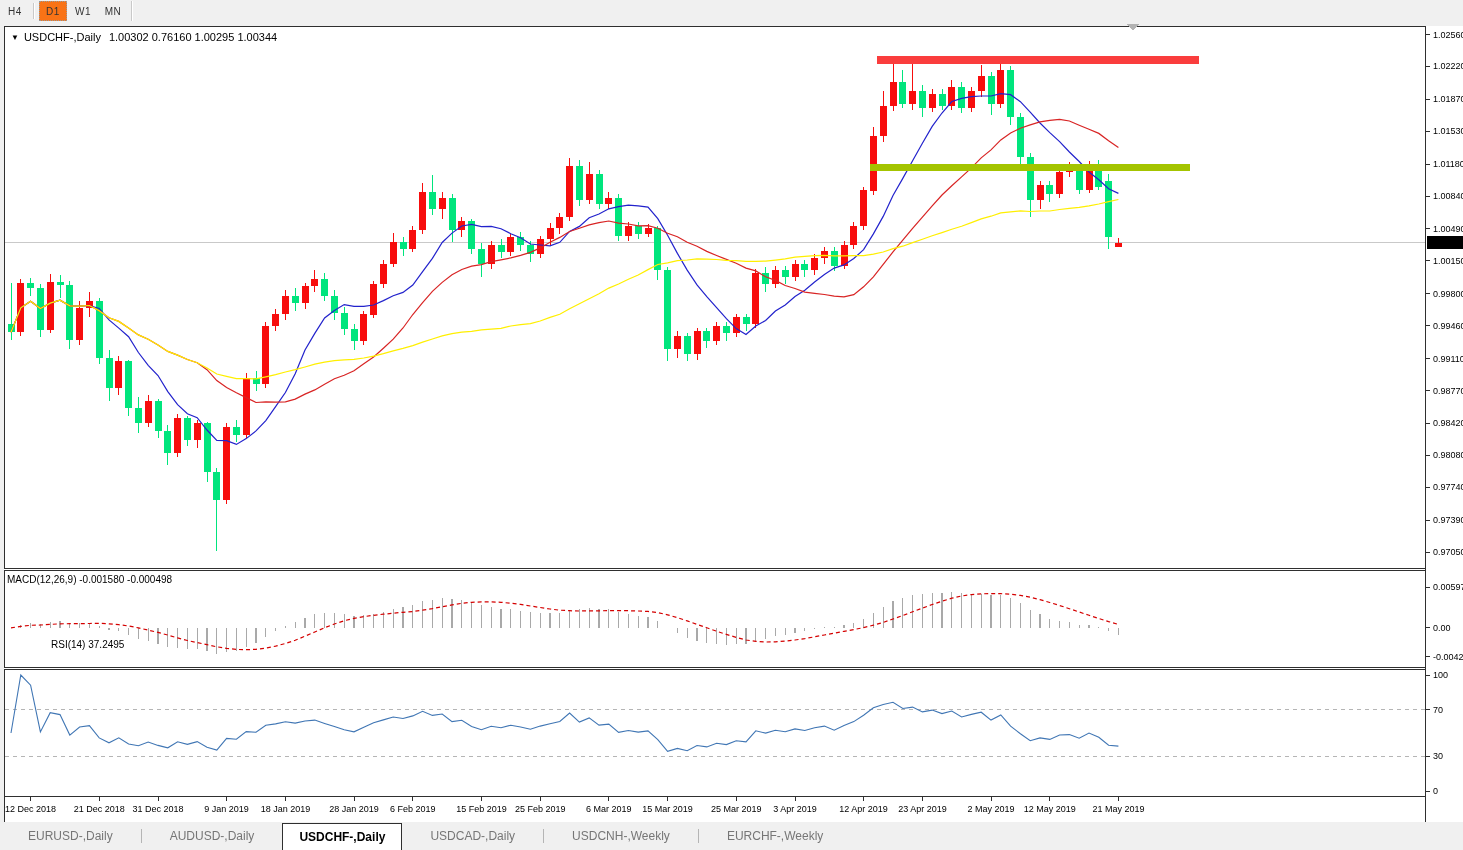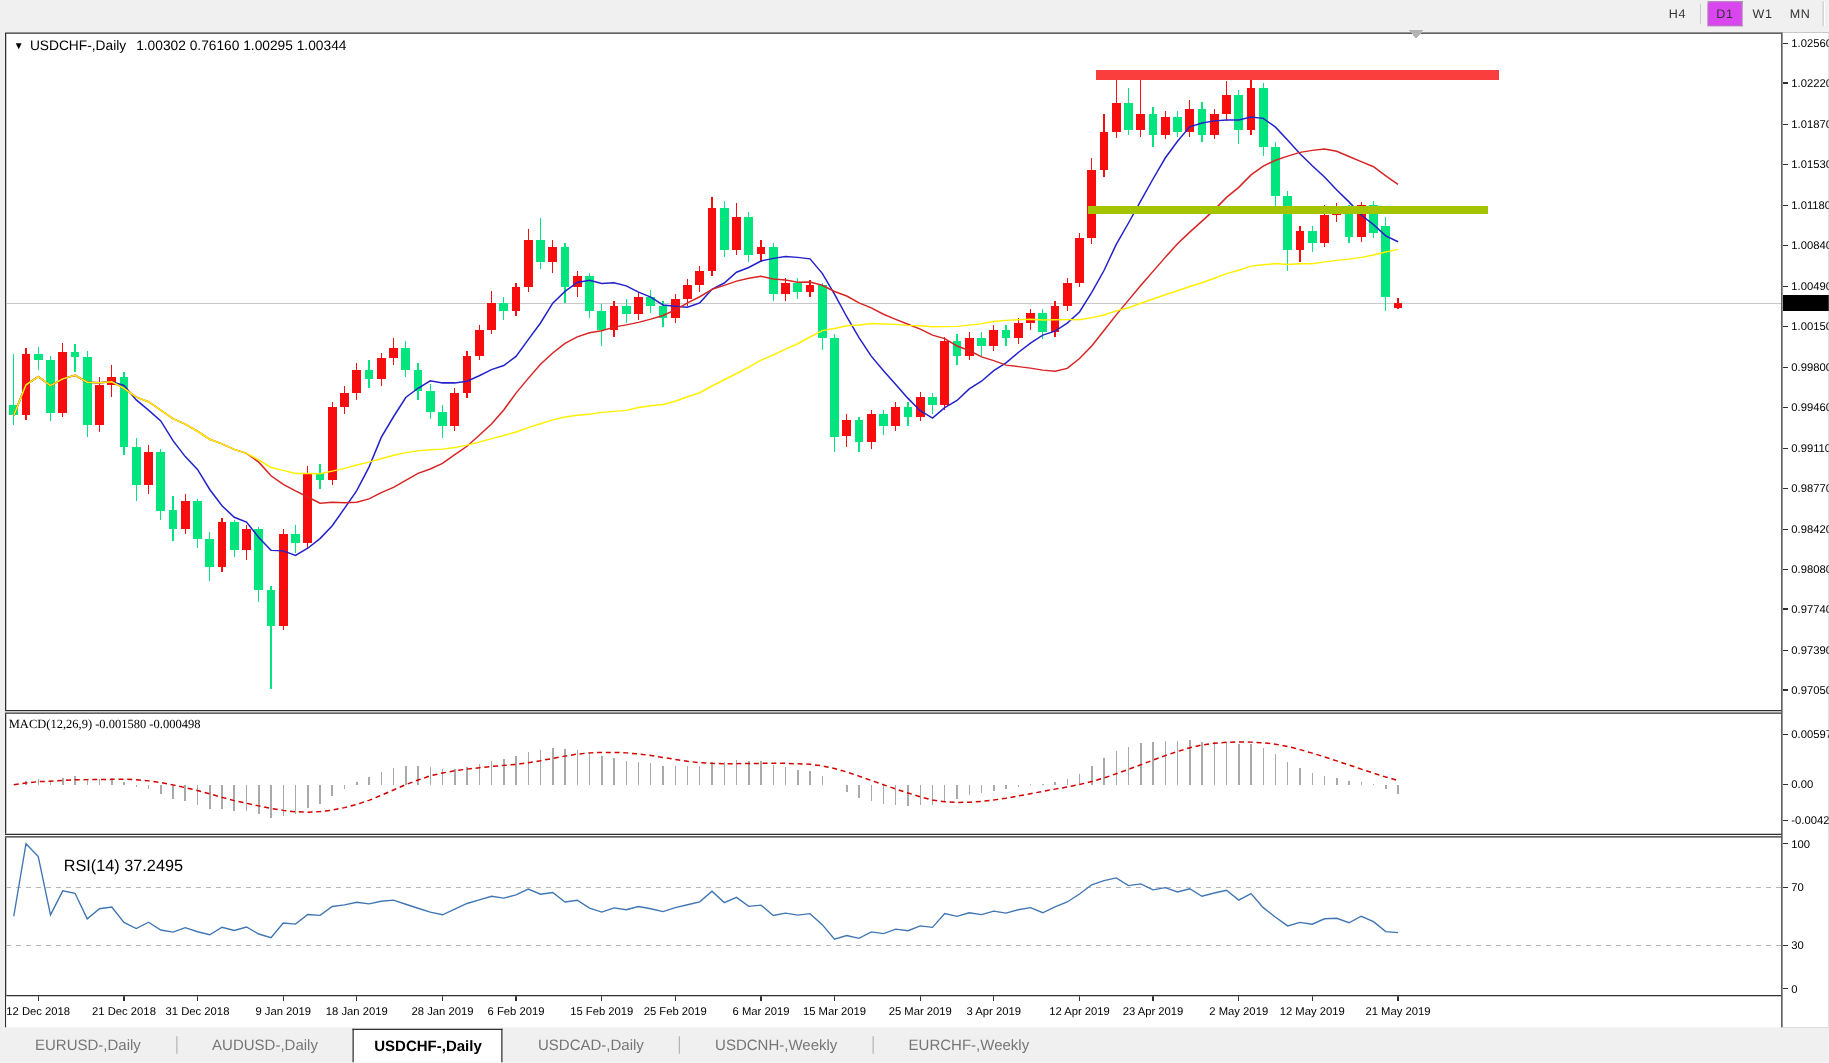--- a/index.html
+++ b/index.html
@@ -1,40 +1,40 @@
 <!DOCTYPE html>
 <html><head>
 <meta charset="utf-8">
 <style>
   html,body{margin:0;padding:0;}
   body{width:1463px;height:850px;background:#f0f0f0;position:relative;overflow:hidden;
        font-family:"Liberation Sans",sans-serif;-webkit-font-smoothing:none;}
   .toolbar{position:absolute;left:0;top:0;width:1463px;height:22px;background:#f0f0f0;
-           display:flex;align-items:center;justify-content:flex-end;}
+           display:flex;align-items:center;}
   .tf-btn{height:18px;min-width:26px;margin:0 1px;display:flex;align-items:center;justify-content:center;
           font-size:10px;color:#333;border:1px solid transparent;letter-spacing:0.5px;}
-  .tf-btn.active{background:#d946ef;border:1px dotted #9a9a9a;}
+  .tf-btn.active{background:#f97316;border:1px dotted #9a9a9a;}
   .tb-sep{width:1px;height:16px;background:#c9c9c9;border-right:1px solid #fff;margin:0 3px;}
   .chart-frame{position:absolute;left:4px;top:26px;width:1459px;height:796px;background:#fff;
                border:1px solid #2f2f2f;box-sizing:border-box;}
   svg{position:absolute;shape-rendering:crispEdges;}
   svg text{shape-rendering:auto;}
   #main-svg{left:5px;top:27px;}
   #macd-svg{left:5px;top:571px;}
   #rsi-svg{left:5px;top:670px;}
   #axis-svg{left:1425px;top:26px;border-left:1px solid #2f2f2f;background:#fff;}
   #time-svg{left:5px;top:796px;border-top:1px solid #2f2f2f;background:#fff;}
   .sep{position:absolute;left:4px;width:1459px;height:3px;background:#fff;box-sizing:border-box;
        border-top:1px solid #2f2f2f;border-bottom:1px solid #2f2f2f;}
   .panel-label{position:absolute;font-size:11px;color:#000;z-index:5;white-space:pre;}
   #chart-title{left:11px;top:31px;}
   #chart-title .arrow{font-size:8px;vertical-align:1px;margin-right:5px;}
   #chart-title .sym{margin-right:8px;}
-  #macd-label{left:7px;top:574px;font-size:10px;font-family:Liberation Serif, serif;}
-  #rsi-label{left:7px;top:685px;font-size:13px;padding-left:44px;}
+  #macd-label{left:7px;top:574px;font-size:10px;}
+  #rsi-label{left:7px;top:639px;font-size:10px;padding-left:44px;}
   #autoscroll{left:1126px;top:23px;z-index:6;}
   .tabbar{position:absolute;left:0;top:822px;width:1463px;height:28px;background:#f0f0f0;
           display:flex;align-items:stretch;padding-left:12px;box-sizing:border-box;gap:12px;}
   .tab{display:flex;align-items:center;padding:0 16px;font-size:12px;color:#767676;position:relative;}
   .tab.active{background:#fff;border:1px solid #2f2f2f;border-bottom:none;color:#000;font-weight:bold;margin-top:1px;}
   .tab-sep{width:1px;background:#b5b5b5;height:14px;align-self:center;}
   svg text{font-family:"Liberation Sans",sans-serif;font-size:9px;fill:#000;}
 </style>
 </head>
 <body>

